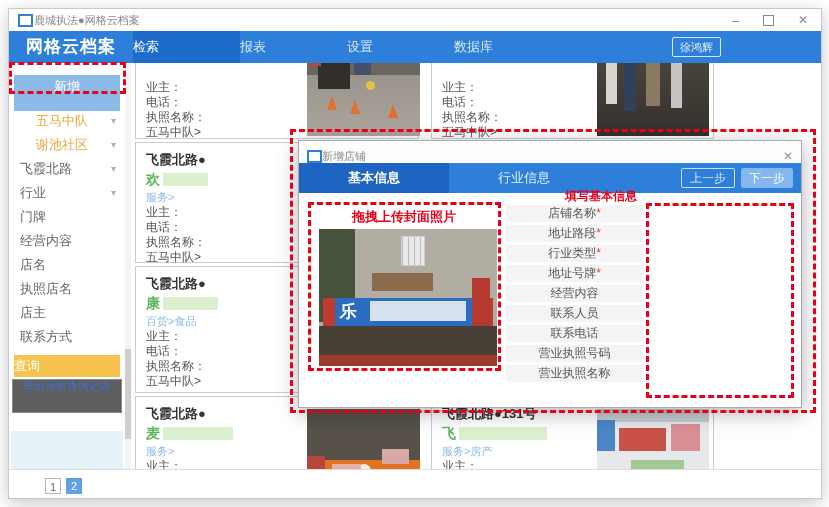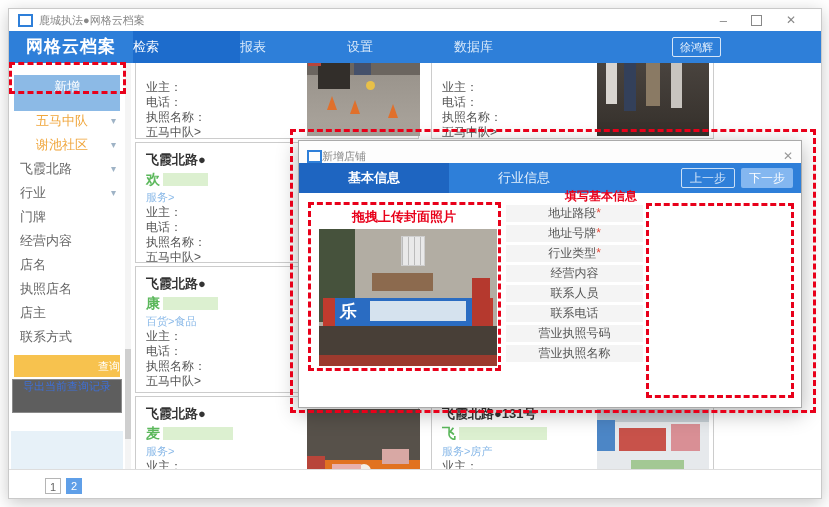--- a/index.html
+++ b/index.html
@@ -1,22 +1,22 @@
 <!DOCTYPE html>
 <html><head>
 <meta charset="utf-8">
 <style>
   html,body{margin:0;padding:0;background:#fff;}
   .stage{position:relative;width:829px;height:507px;background:#fff;overflow:hidden;
          font-family:"Liberation Sans","DejaVu Sans",sans-serif;}
   
   .window{position:absolute;left:8px;top:8px;width:812px;height:489px;background:#fff;
           border:1px solid #c9c9c9;box-shadow:0 4px 16px rgba(0,0,0,.22);}
-  .titlebar{position:absolute;left:0;top:0;right:16px;height:22px;background:#fff;
-            display:flex;align-items:center;padding:0 9px;gap:6px;border-bottom:1px solid #eee;}
+  .titlebar{position:absolute;left:0;top:0;right:4px;height:22px;background:#fff;
+            display:flex;align-items:center;padding:0 9px;gap:1px;border-bottom:1px solid #eee;}
   .win-icon{width:11px;height:9px;border:2px solid #2e7fd9;background:#fff;flex:0 0 auto;}
   .title-text{font-size:11px;color:#888;}
   .win-controls{margin-left:auto;display:flex;align-items:center;gap:24px;color:#888;font-size:13px;}
   .ctrl-max{width:9px;height:9px;border:1px solid #888;}
   .ctrl-x{font-size:12px;}
   
   .appbar{position:absolute;left:0;top:22px;right:0;height:32px;background:#2e7fd9;}
   .logo{position:absolute;left:0;top:0;width:124px;height:32px;color:#fff;font-weight:bold;
         font-size:17px;line-height:32px;text-align:center;letter-spacing:1px;}
   .nav{position:absolute;left:124px;top:0;height:32px;display:flex;}
@@ -26,21 +26,21 @@
             border:1px solid rgba(255,255,255,.8);color:#e4effc;font-size:11px;border-radius:2px;}
   
   .sidebar{position:absolute;left:0;top:54px;width:116px;height:406px;background:#fff;}
   .add-btn{position:absolute;left:5px;top:12px;width:106px;height:36px;background:#8cbae6;
            color:#fff;font-size:13px;text-align:center;line-height:24px;}
   .side-list{position:absolute;left:0;top:46px;width:100%;}
   .side-item{height:24px;line-height:24px;padding-left:11px;font-size:13px;color:#666;position:relative;}
   .side-item.hl{color:#f0a63c;margin-left:16px;}
   .chev{position:absolute;right:9px;top:0;color:#9fb3c6;font-size:10px;}
   .query-btn{position:absolute;left:5px;top:292px;width:106px;height:22px;background:#f7c24e;
-             color:#fff;font-size:11px;line-height:22px;text-align:right;}
+             color:#fff;font-size:13px;line-height:22px;text-align:left;}
   .record-box{position:absolute;left:3px;top:316px;width:110px;height:34px;background:#5e5e5e;
               text-align:center;border:1px solid #8a8a8a;box-sizing:border-box;}
   .record-count{color:#fff;font-weight:bold;font-size:13px;line-height:17px;padding-top:1px;}
   .export-link{color:#3e6fd6;font-size:11px;line-height:13px;}
   .pale-panel{position:absolute;left:2px;top:368px;width:112px;height:38px;background:#e7f1f8;}
   .side-scrollbar{position:absolute;left:116px;top:54px;width:6px;height:406px;background:#f4f4f4;}
   .side-thumb{position:absolute;left:0;top:286px;width:6px;height:90px;background:#cfcfcf;}
   
   .content{position:absolute;left:122px;top:54px;width:690px;height:406px;overflow:hidden;background:#fff;}
   .card{position:absolute;background:#fff;border:1px solid #ccc;box-sizing:border-box;}
@@ -314,23 +314,24 @@
           <div class="t-capL"></div>
           <div class="t-capR"></div>
           <span class="t-le">乐</span>
           <div class="t-blur"></div>
         </div>
         <div class="art t-banner"></div>
         <div class="art t-store"></div>
         <div class="art t-base"></div>
       </div>
       <div class="m-form">
+        <div class="f-row"><span>店铺名称</span><span class="req">*</span></div>
         <div class="f-row"><span>地址路段</span><span class="req">*</span></div>
+        <div class="f-row"><span>行业类型</span><span class="req">*</span></div>
         <div class="f-row"><span>地址号牌</span><span class="req">*</span></div>
-        <div class="f-row"><span>行业类型</span><span class="req">*</span></div>
         <div class="f-row"><span>经营内容</span></div>
         <div class="f-row"><span>联系人员</span></div>
         <div class="f-row"><span>联系电话</span></div>
         <div class="f-row"><span>营业执照号码</span></div>
         <div class="f-row"><span>营业执照名称</span></div>
       </div>
     </div>
   </div>
 
   <div class="ann ann-add"></div>

